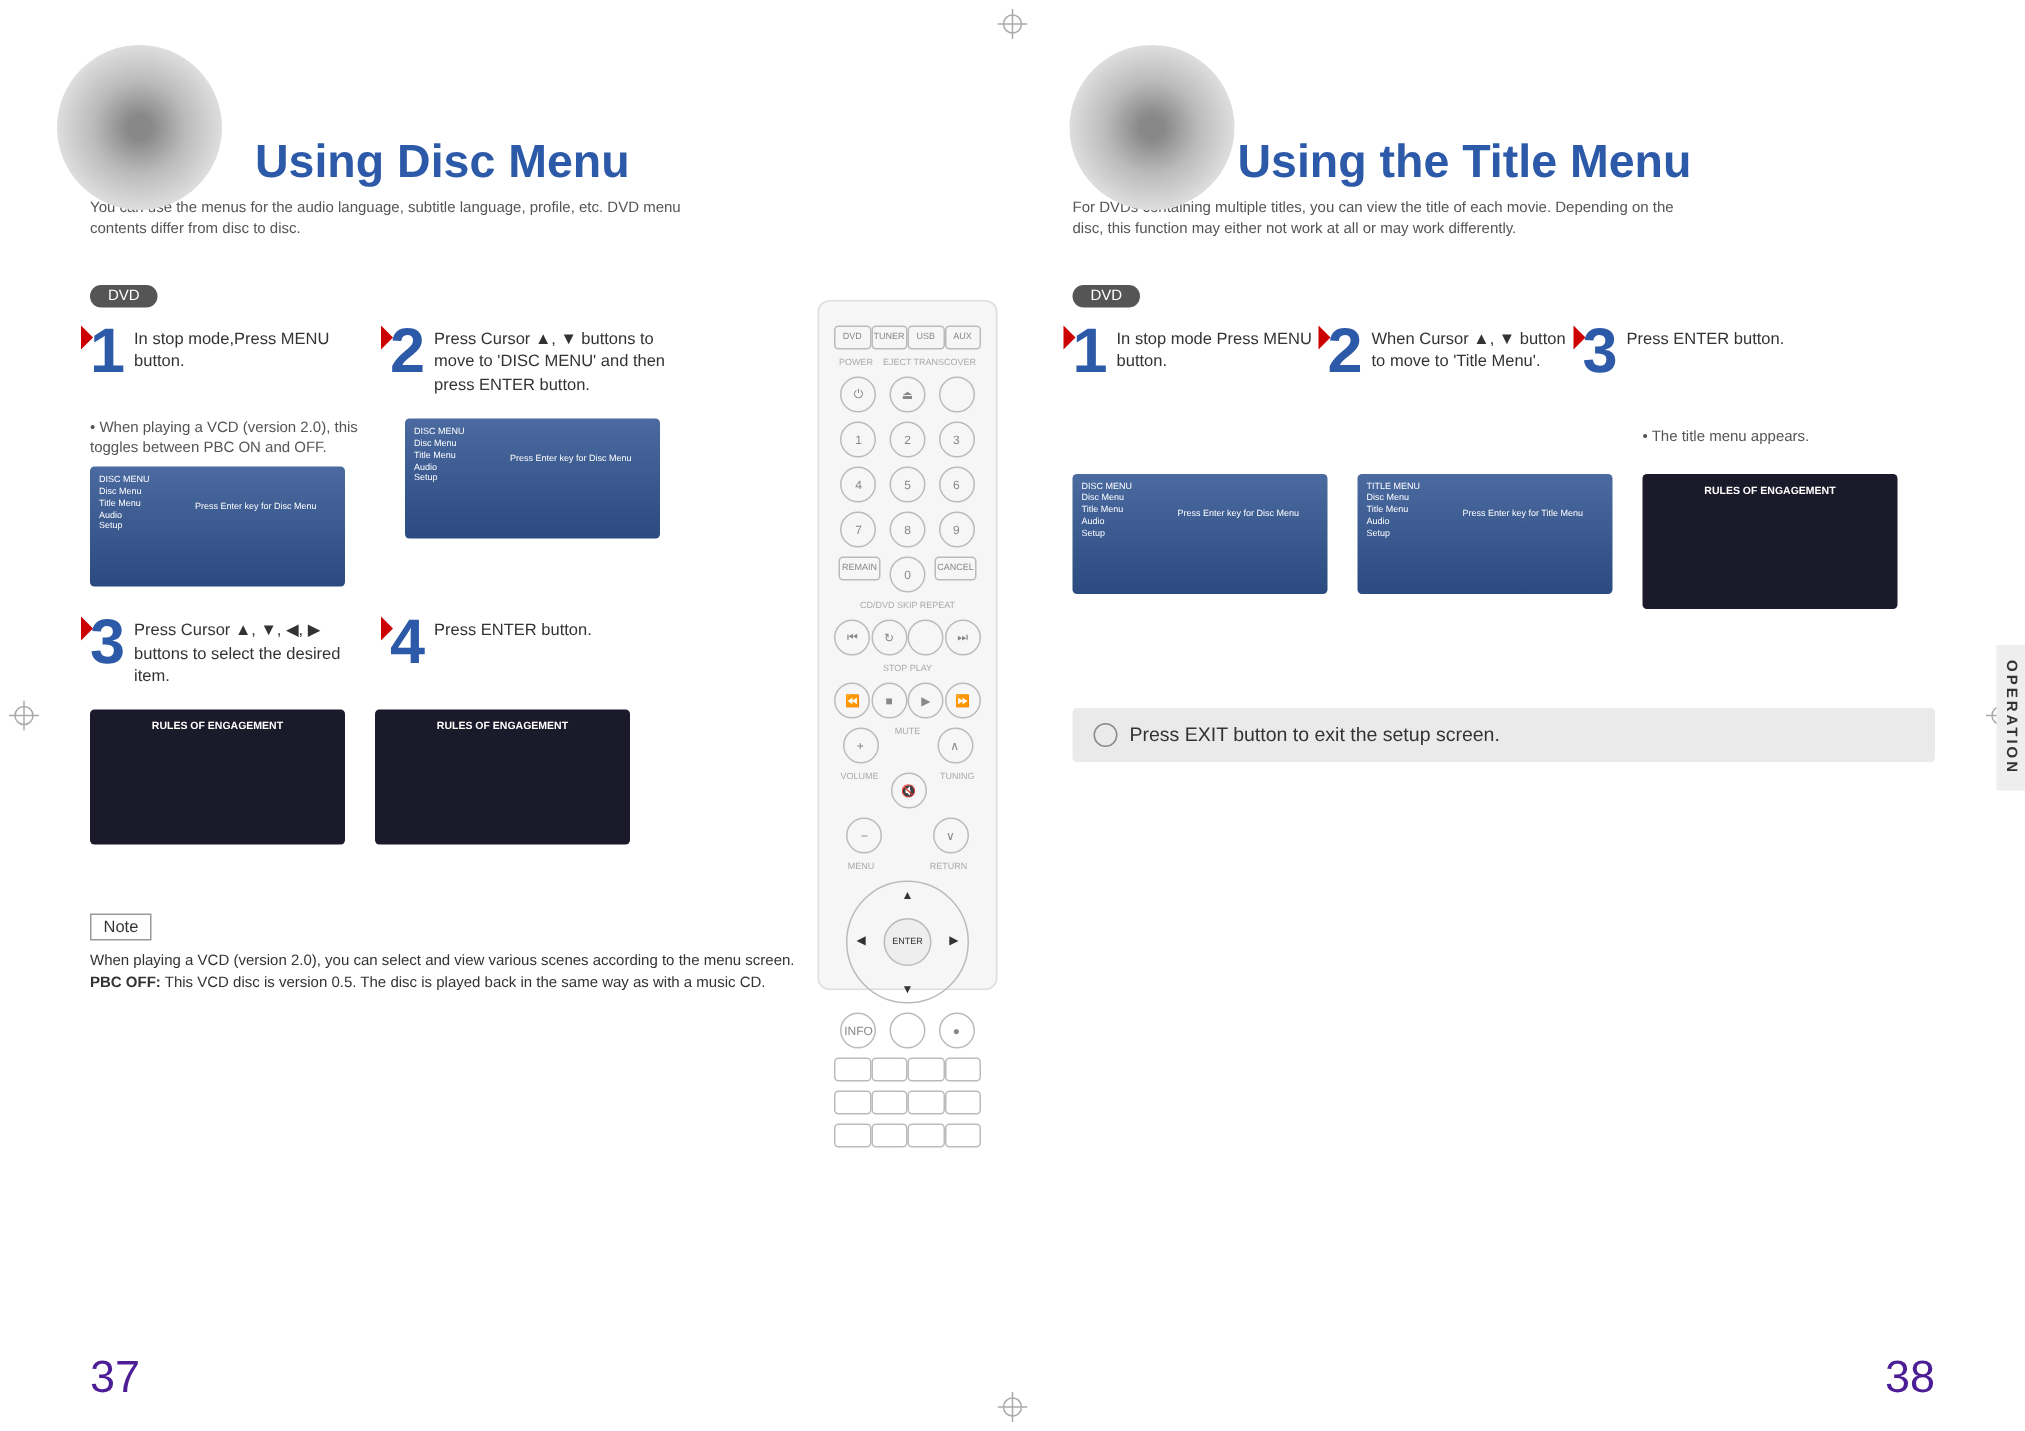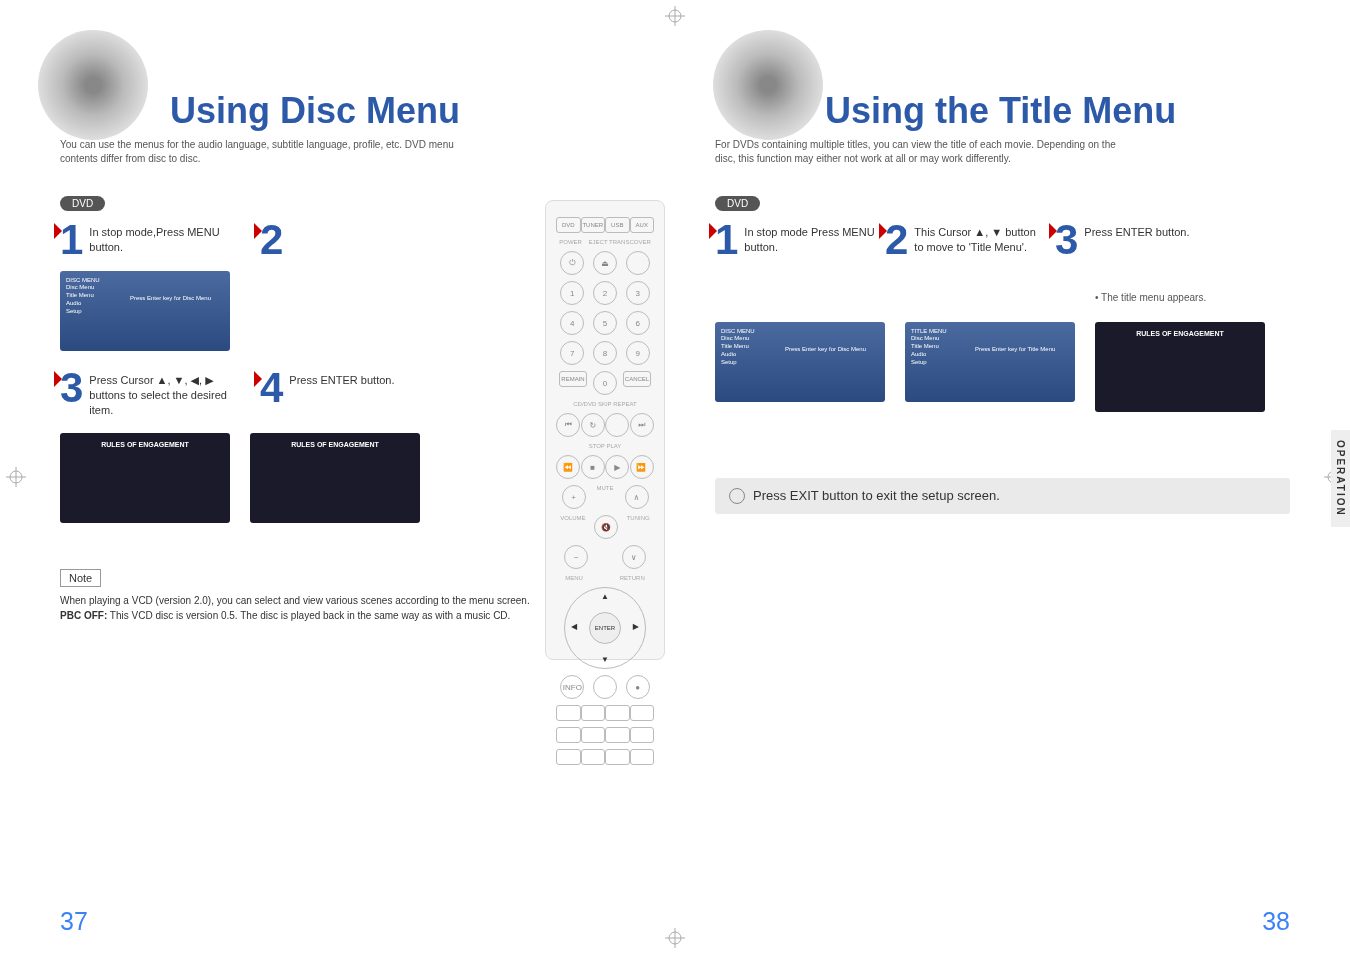--- a/index.html
+++ b/index.html
@@ -1,42 +1,42 @@
 <!DOCTYPE html>
 <html><head>
 <meta charset="utf-8">
 <style>
 body{margin:0;padding:0;font-family:Arial,Helvetica,sans-serif;background:#fff;font-size:12px;color:#333}
 .spread{display:flex;width:1350px;height:954px;position:relative}
 .page{width:675px;height:954px;padding:30px 40px 20px 60px;box-sizing:border-box;position:relative}
 .page-right{padding:30px 60px 20px 40px}
 .spiral{position:absolute;left:38px;top:30px;width:110px;height:110px;border-radius:50%;background:radial-gradient(circle,#888 10%,#bbb 40%,#ddd 70%)}
 .spiral.r{left:38px}
-.title{font-size:36px;font-weight:bold;color:#2d5aa8;margin:60px 0 6px 110px}
+.title{font-size:31px;font-weight:bold;color:#2d5aa8;margin:60px 0 6px 110px}
 .subtitle{font-size:10px;color:#555;line-height:1.4;max-width:420px}
 .dvd-badge{display:inline-block;background:#555;color:#fff;border-radius:10px;padding:2px 12px;font-size:10px;margin:30px 0 12px 0}
 .steps{display:flex;gap:10px;flex-wrap:wrap}
 .step{display:flex;gap:6px;width:190px;margin-bottom:8px}
 .step-num{font-size:42px;font-weight:bold;color:#2d5aa8;line-height:0.8;position:relative}
 .step-num::before{content:"";position:absolute;left:-6px;top:0;width:0;height:0;border-top:8px solid transparent;border-bottom:8px solid transparent;border-left:8px solid #c00}
 .step-text{font-size:11px;line-height:1.4;padding-top:2px}
 .bullet{font-size:10px;color:#555;margin:6px 0;line-height:1.3}
 .mini{width:170px;height:80px;background:linear-gradient(#4a6aa0,#2a4a80);border-radius:3px;margin:6px 0;position:relative;font-size:6px;color:#fff;padding:4px;box-sizing:border-box}
 .mini-dark{width:170px;height:90px;background:#1a1a2a;border-radius:3px;margin:6px 0;position:relative;overflow:hidden}
 .mini-title{position:absolute;top:8px;width:100%;text-align:center;font-size:7px;color:#fff;font-weight:bold}
 .remote{position:absolute;right:10px;top:200px;width:120px;height:460px;background:#f6f6f6;border:1px solid #ddd;border-radius:8px;padding:10px;box-sizing:border-box}
 .r-row{display:flex;justify-content:space-around;margin:6px 0}
 .r-btn{width:22px;height:22px;border:1px solid #bbb;border-radius:50%;font-size:8px;display:flex;align-items:center;justify-content:center;color:#888}
 .r-btn.sq{border-radius:3px;width:26px;height:14px;font-size:6px}
 .r-pad{width:80px;height:80px;border:1px solid #bbb;border-radius:50%;margin:6px auto;position:relative}
 .r-enter{width:30px;height:30px;border:1px solid #bbb;border-radius:50%;position:absolute;left:24px;top:24px;font-size:6px;display:flex;align-items:center;justify-content:center;background:#eee}
 .r-label{font-size:6px;color:#aaa;text-align:center}
 .note-box{border:1px solid #999;display:inline-block;padding:2px 8px;font-size:11px;font-weight:normal;margin-top:40px}
 .note-body{font-size:10px;line-height:1.5;margin-top:6px}
-.page-num{position:absolute;bottom:18px;font-size:25px;color:#3b82f6}
+.page-num{position:absolute;bottom:18px;font-size:30px;color:#4c1d95}
 .pn-left{left:60px}
 .pn-right{right:60px}
 .side-tab{position:absolute;right:0;top:430px;writing-mode:vertical-rl;background:#eee;padding:10px 4px;font-size:10px;font-weight:bold;letter-spacing:2px}
 .exit-bar{background:#eaeaea;border-radius:3px;padding:10px 14px;font-size:13px;margin-top:60px;display:flex;align-items:center;gap:8px}
 .exit-dash{width:14px;height:14px;border:1px solid #888;border-radius:50%}
 .crop{position:absolute;width:20px;height:20px;color:#aaa}
 .crop svg{width:100%;height:100%}
 .crop-tc{left:665px;top:6px}
 .crop-bc{left:665px;bottom:6px}
 .crop-ml{left:6px;top:467px}
@@ -78,24 +78,32 @@
 
     <div style="display:flex;gap:10px">
       <div style="flex:1">
         <div class="steps">
           <div class="step">
             <div class="step-num">1</div>
             <div class="step-text">In stop mode,Press MENU button.</div>
           </div>
           <div class="step">
             <div class="step-num">2</div>
+            <div class="step-text">Press Cursor ▲, ▼ buttons to move to 'DISC MENU' and then press ENTER button.</div>
           </div>
         </div>
 
         <div style="display:flex;gap:20px">
+          <div style="width:190px">
+            <div class="bullet">• When playing a VCD (version 2.0), this toggles between PBC ON and OFF.</div>
+            <div class="mini">
+              <div class="ml"><span>DISC MENU</span><br>Disc Menu<br>Title Menu<br>Audio<br>Setup</div>
+              <div style="position:absolute;left:70px;top:24px">Press Enter key for Disc Menu</div>
+            </div>
+          </div>
           <div style="width:190px">
             <div class="mini">
               <div class="ml"><span>DISC MENU</span><br>Disc Menu<br>Title Menu<br>Audio<br>Setup</div>
               <div style="position:absolute;left:70px;top:24px">Press Enter key for Disc Menu</div>
             </div>
           </div>
         </div>
 
         <div class="steps" style="margin-top:14px">
           <div class="step">
@@ -234,21 +242,21 @@
 
     <div class="dvd-badge">DVD</div>
 
     <div class="steps">
       <div class="step" style="width:160px">
         <div class="step-num">1</div>
         <div class="step-text">In stop mode Press MENU button.</div>
       </div>
       <div class="step" style="width:160px">
         <div class="step-num">2</div>
-        <div class="step-text">This Cursor ▲, ▼ button to move to 'Title Menu'.</div>
+        <div class="step-text">When Cursor ▲, ▼ button to move to 'Title Menu'.</div>
       </div>
       <div class="step" style="width:160px">
         <div class="step-num">3</div>
         <div class="step-text">Press ENTER button.</div>
       </div>
     </div>
 
     <div style="display:flex;gap:20px;margin-top:20px">
       <div style="width:170px"></div>
       <div style="width:170px"></div>

